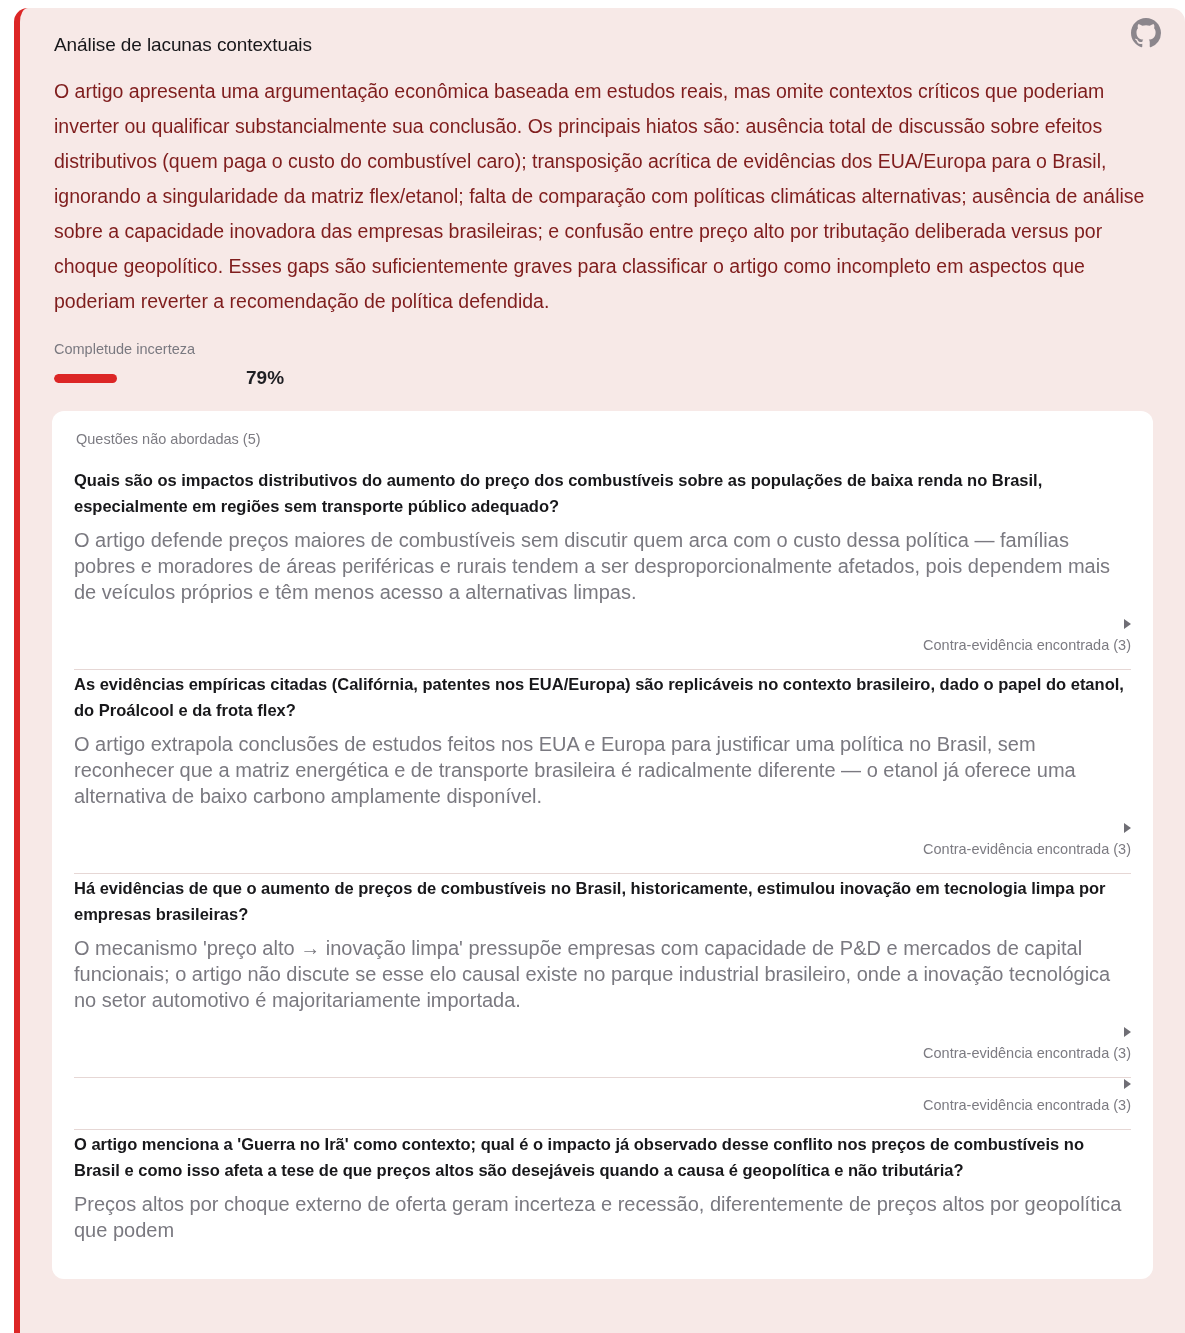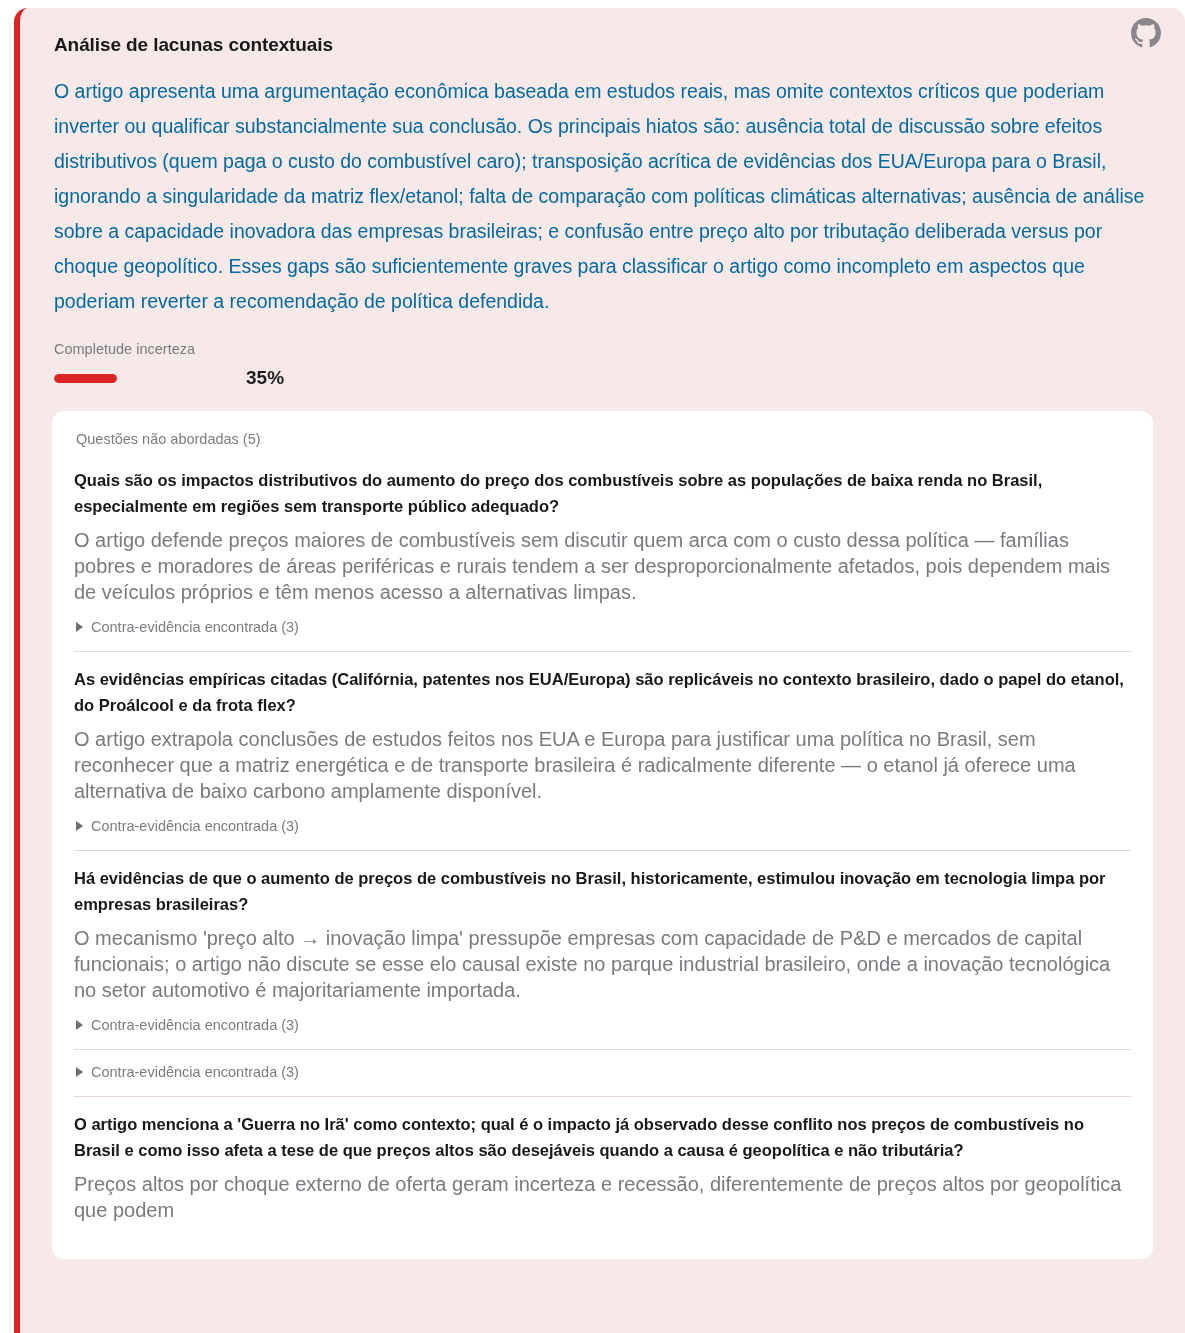--- a/index.html
+++ b/index.html
@@ -36,31 +36,31 @@
     top: 10px;
     width: 30px;
     height: 30px;
     opacity: .62;
   }
   .gh-mark svg { display: block; width: 30px; height: 30px; }
 
   
   .panel-title {
     font-size: 19px;
-    font-weight: 700;
+    font-weight: 400;
     color: #18181b;
     letter-spacing: -0.1px;
     margin: 0 0 18px 4px;
   }
 
   
   .summary {
     font-size: 19.5px;
     line-height: 35px;
-    color: #0369a1;
+    color: #7f1d1d;
     margin: 0 6px 22px 4px;
     font-weight: 400;
   }
 
   
   .progress-block { margin: 0 0 22px 4px; }
   .progress-label {
     font-size: 14.5px;
     color: #7a7980;
     margin-bottom: 10px;
@@ -97,21 +97,21 @@
   }
   .card-heading {
     font-size: 14.5px;
     color: #7c7b82;
     margin: 0 0 20px 2px;
   }
 
   
   .q-item {
     padding: 0 0 16px 0;
-    margin-bottom: 14px;
+    margin-bottom: 1px;
     border-bottom: 1px solid #e6d7d5;
   }
   .q-item:last-child {
     border-bottom: none;
     margin-bottom: 8px;
     padding-bottom: 0;
   }
   .q-title {
     font-size: 16.5px;
     font-weight: 700;
@@ -120,26 +120,27 @@
     margin: 0 0 8px 0;
   }
   .q-body {
     font-size: 20px;
     color: #7a7980;
     line-height: 26px;
     margin: 0 0 14px 0;
   }
   .q-disclosure {
     display: flex;
-    align-items: center;
+    align-items: flex-end;
     gap: 8px;
     font-size: 14.5px;
     color: #7c7b82;
     cursor: pointer;
     user-select: none;
+    flex-direction: column;
   }
   .tri {
     display: inline-block;
     width: 0; height: 0;
     border-left: 7px solid #6f6e75;
     border-top: 5px solid transparent;
     border-bottom: 5px solid transparent;
     margin-left: 2px;
   }
 </style>
@@ -163,21 +164,21 @@
   <h2 class="panel-title">Análise de lacunas contextuais</h2>
 
   <p class="summary">O artigo apresenta uma argumentação econômica baseada em estudos reais, mas omite contextos críticos que poderiam inverter ou qualificar substancialmente sua conclusão. Os principais hiatos são: ausência total de discussão sobre efeitos distributivos (quem paga o custo do combustível caro); transposição acrítica de evidências dos EUA/Europa para o Brasil, ignorando a singularidade da matriz flex/etanol; falta de comparação com políticas climáticas alternativas; ausência de análise sobre a capacidade inovadora das empresas brasileiras; e confusão entre preço alto por tributação deliberada versus por choque geopolítico. Esses gaps são suficientemente graves para classificar o artigo como incompleto em aspectos que poderiam reverter a recomendação de política defendida.</p>
 
   <div class="progress-block">
     <div class="progress-label">Completude incerteza</div>
     <div class="progress-row">
       <div class="progress-track">
         <div class="progress-fill" id="progress-fill" style="width: 35%; background: rgb(220, 38, 38);"></div>
       </div>
-      <div class="progress-value">35%</div>
+      <div class="progress-value">79%</div>
     </div>
   </div>
 
   <div class="card">
     <div class="card-heading">Questões não abordadas (5)</div>
 
     <div class="q-item">
       <div class="q-title">Quais são os impactos distributivos do aumento do preço dos combustíveis sobre as populações de baixa renda no Brasil, especialmente em regiões sem transporte público adequado?</div>
       <div class="q-body">O artigo defende preços maiores de combustíveis sem discutir quem arca com o custo dessa política — famílias pobres e moradores de áreas periféricas e rurais tendem a ser desproporcionalmente afetados, pois dependem mais de veículos próprios e têm menos acesso a alternativas limpas.</div>
       <div class="q-disclosure">

